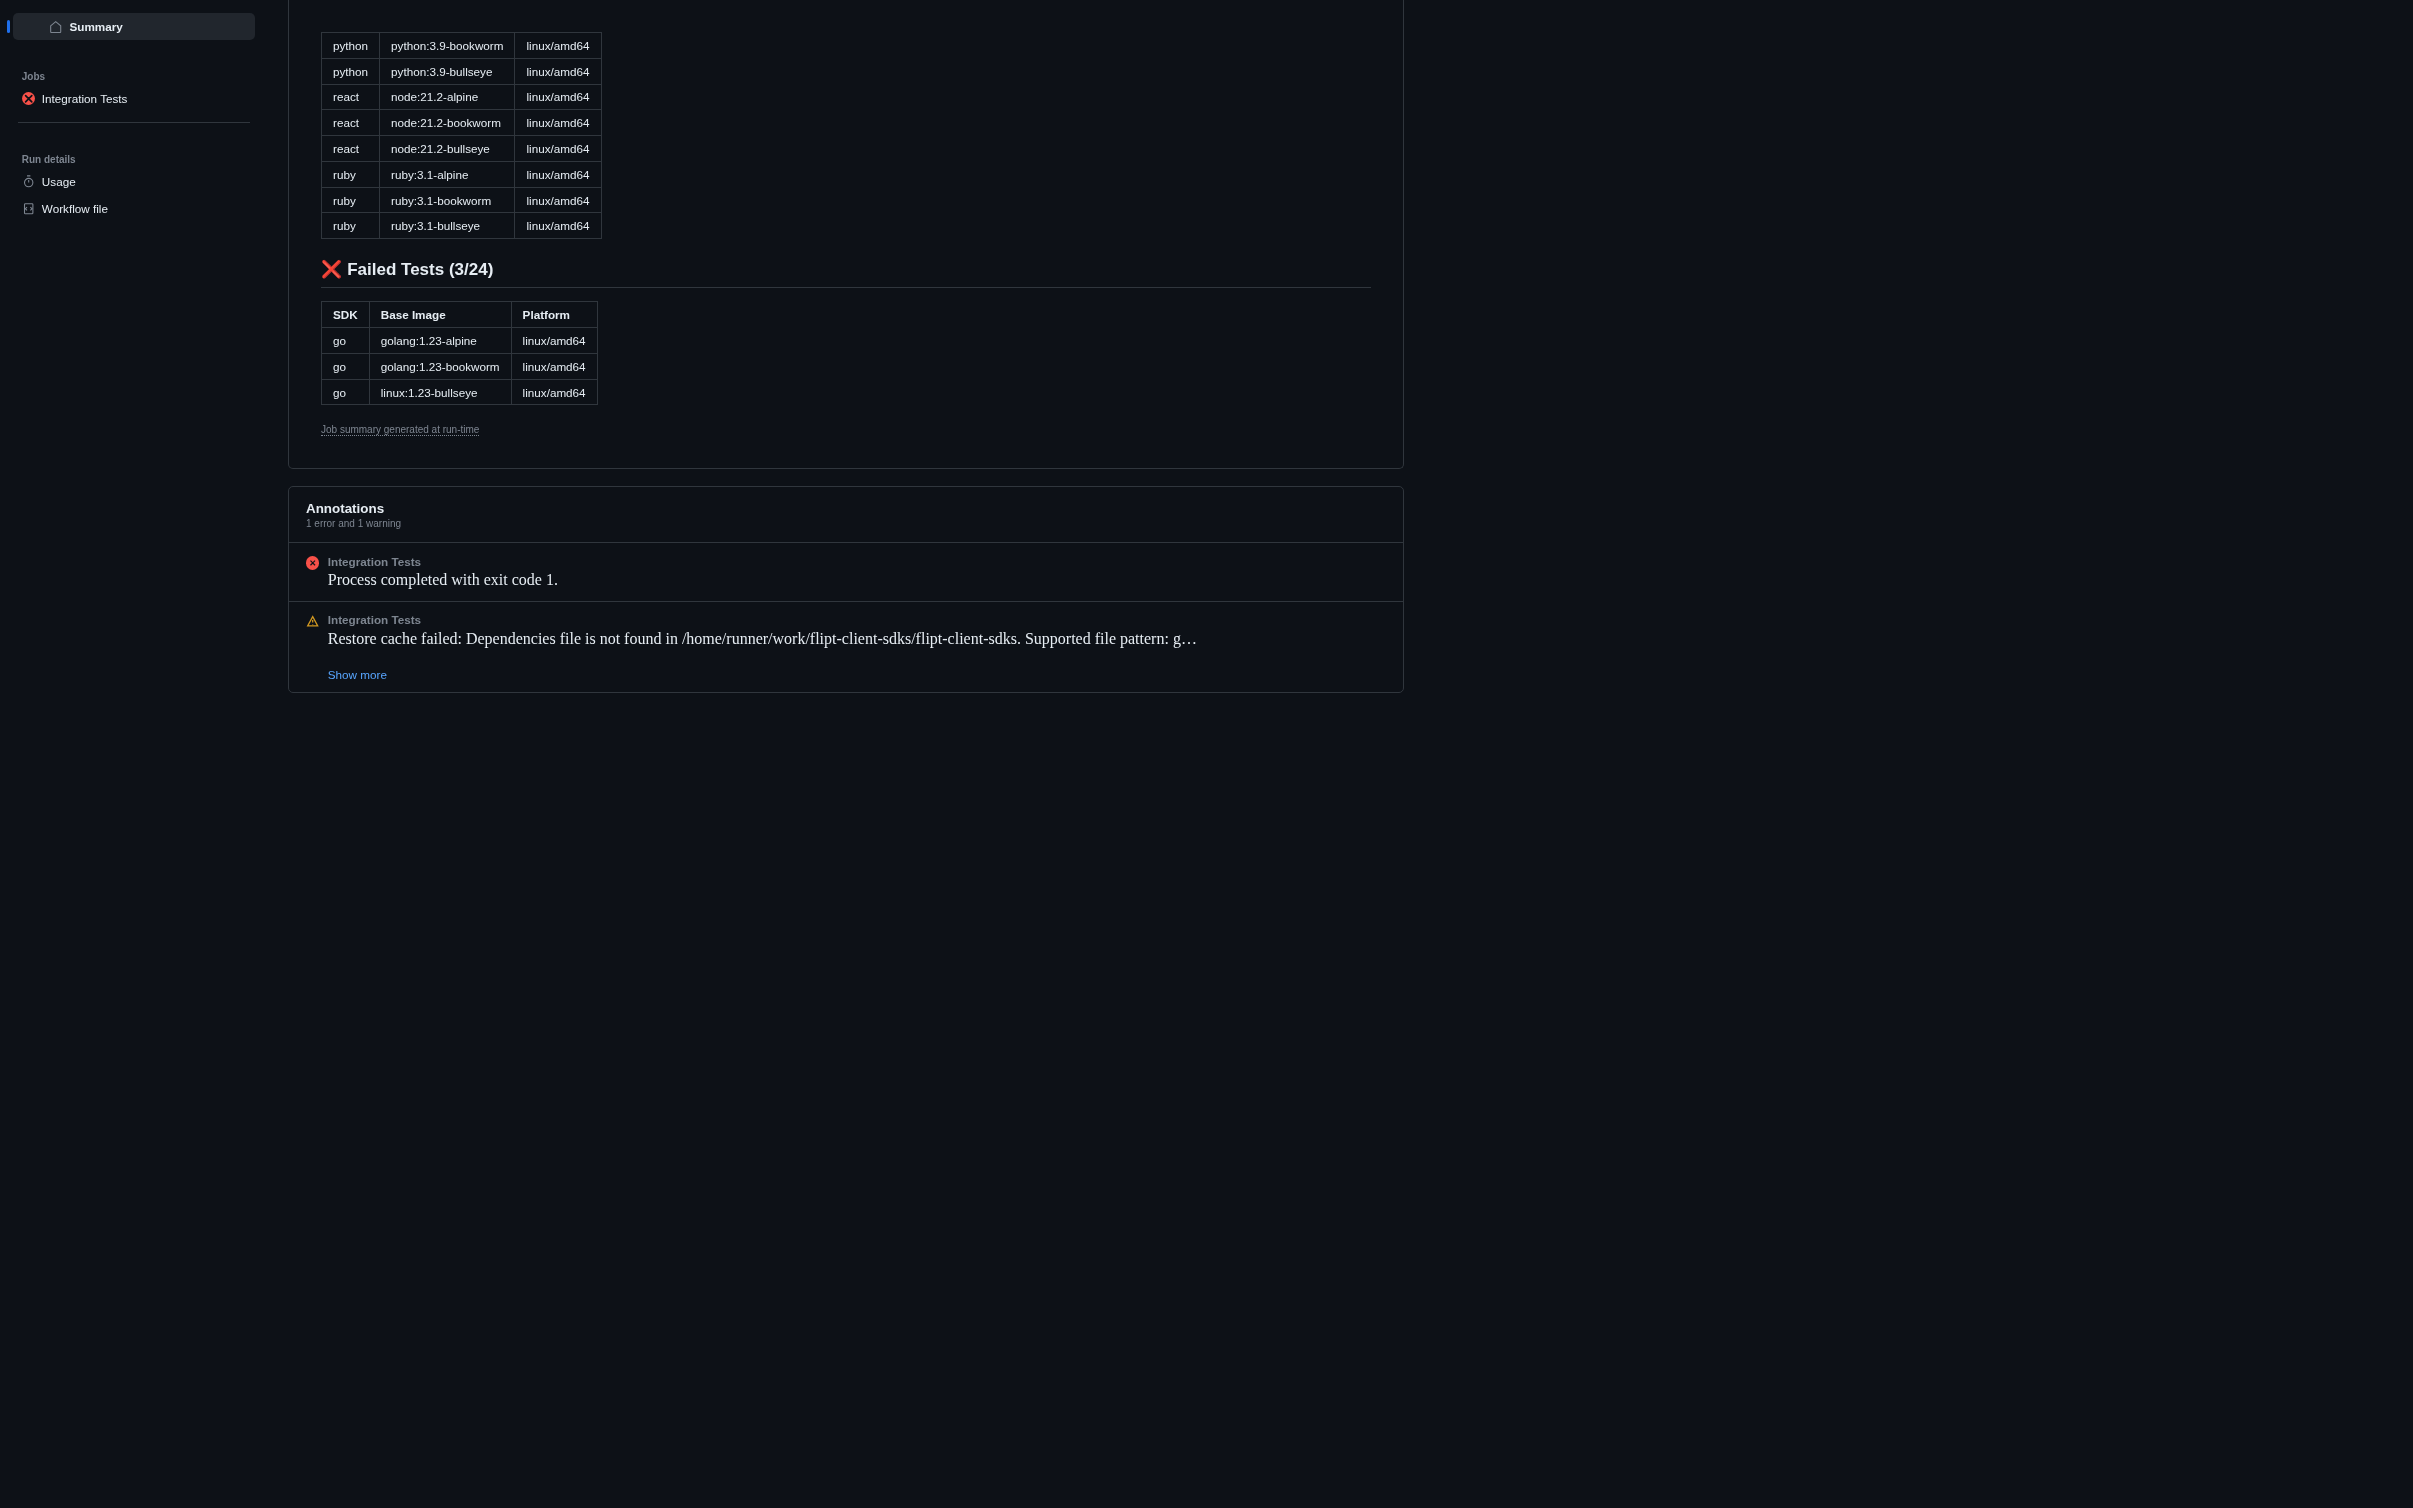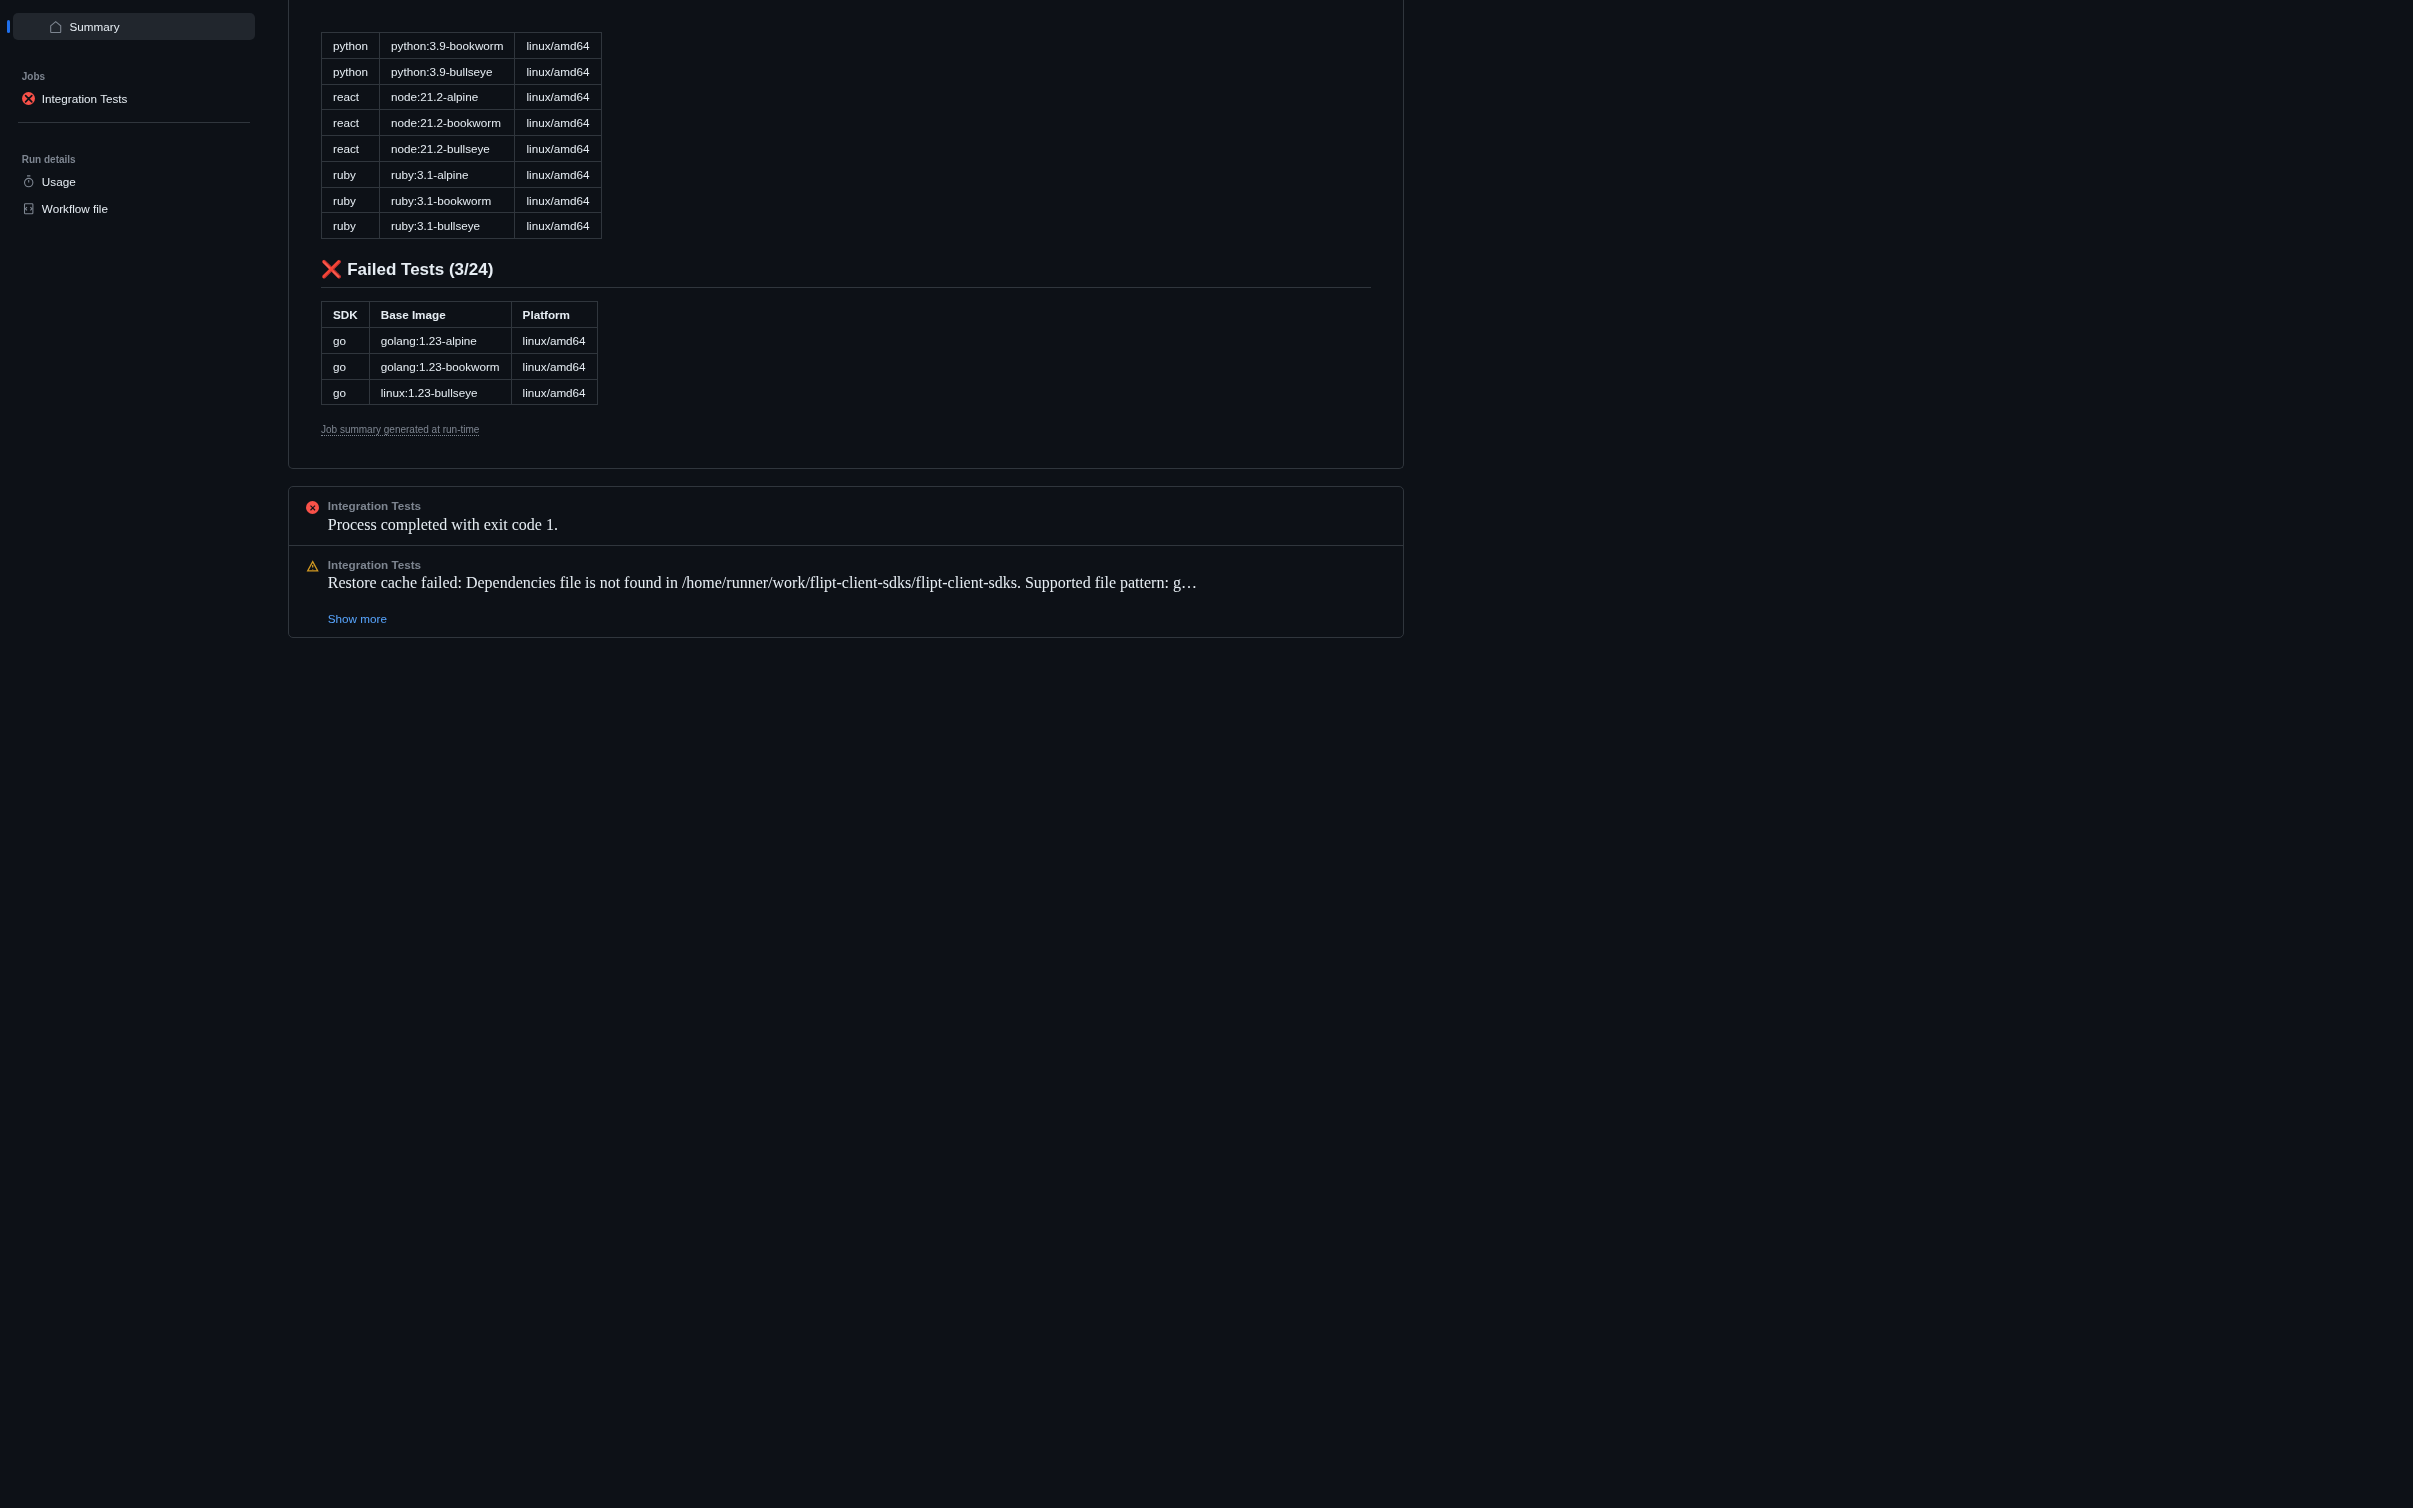--- a/index.html
+++ b/index.html
@@ -22,21 +22,21 @@
       gap: 6.7px;
       padding: 6.7px 8.4px;
       border-radius: 5px;
       color: #e6edf3;
       font-size: 11.7px;
       cursor: pointer;
       position: relative;
     }
     .sidebar-item.active {
       background: #21262d;
-      font-weight: 400;
+      font-weight: 700;
       padding-left: 36px;
     }
     .sidebar-item.active::before {
       content: "";
       position: absolute;
       left: -6.7px;
       top: 6.7px;
       bottom: 6.7px;
       width: 3.4px;
       background: #1f6feb;
@@ -268,20 +268,24 @@
             <td>linux:1.23-bullseye</td>
             <td>linux/amd64</td>
           </tr>
         </tbody>
     </table>
 
     <span class="footnote">Job summary generated at run-time</span>
   </div>
 
   <div class="annotations-panel">
+    <div class="annotations-header">
+      <div class="annotations-title">Annotations</div>
+      <div class="annotations-subtitle">1 error and 1 warning</div>
+    </div>
     <div id="annotations-body">
         <div class="annotation-item">
           <span class="ann-icon err"></span>
           <div class="annotation-body">
             <div class="annotation-title">Integration Tests</div>
             <div class="annotation-message">Process completed with exit code 1.</div>
           </div>
         </div>
         <div class="annotation-item">
           <span class="ann-icon warn">

